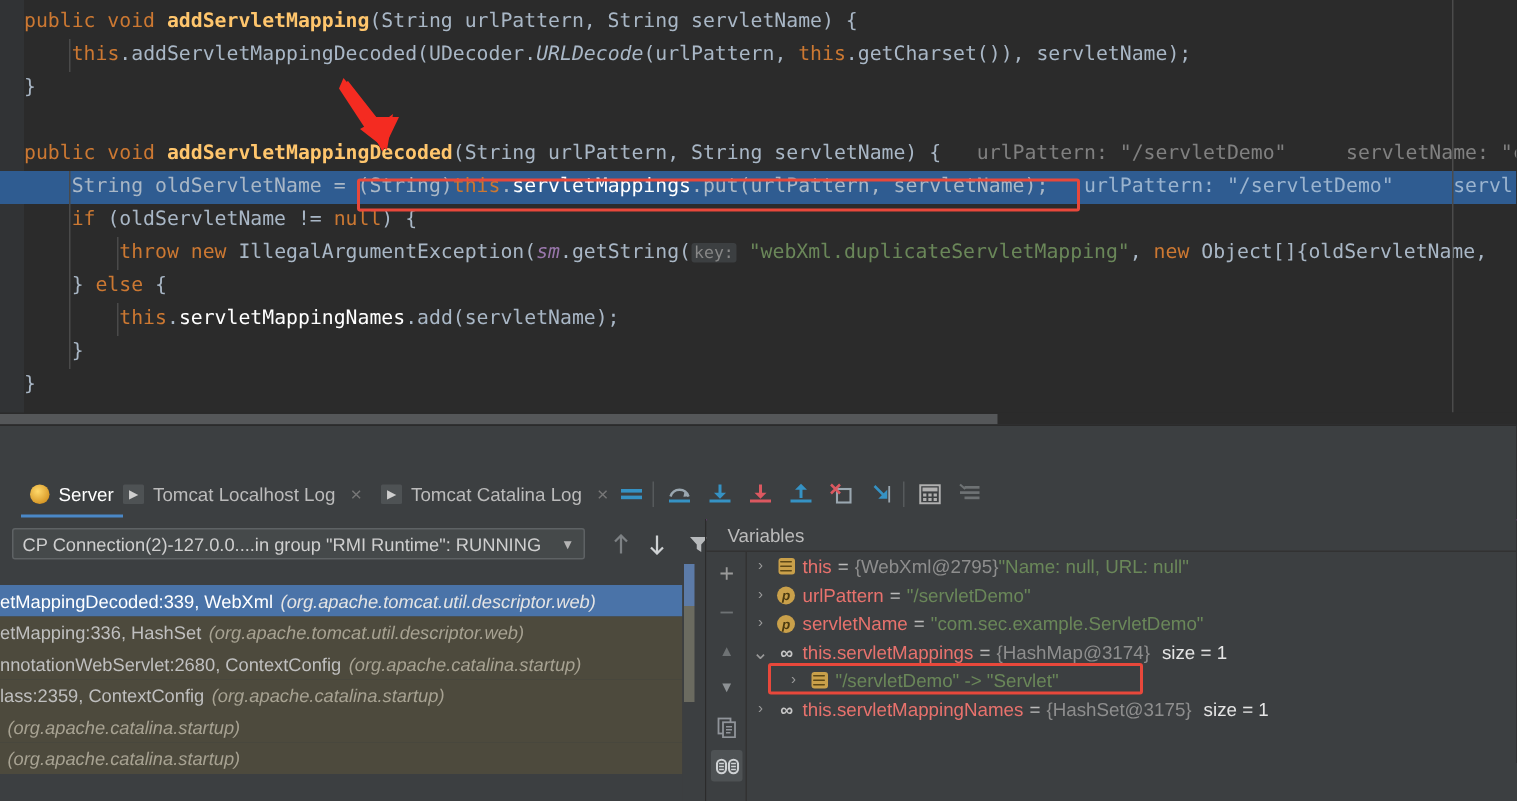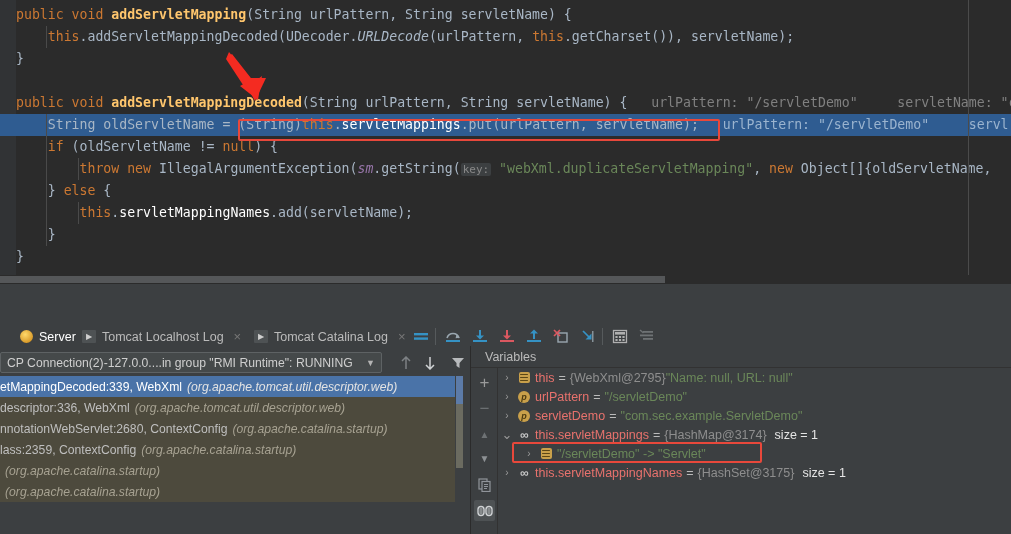--- a/index.html
+++ b/index.html
@@ -64,21 +64,21 @@
   .ed-marker{position:absolute;left:968px;top:0;width:1px;height:275px;background:#4b4b4b;}
 
   
   .tw{
     position:absolute;left:0;top:283px;width:1011px;height:251px;
     background:#3c3f41;
   }
   .tw-top-sep{position:absolute;left:0;top:0;width:1011px;height:1px;background:#2b2b2b;}
 
   .tabbar{
-    position:absolute;left:0;top:38px;width:1011px;height:32px;
+    position:absolute;left:0;top:31px;width:1011px;height:32px;
     background:#3c3f41;
     border-bottom:1px solid #d946ef;
   }
   .tab{
     position:absolute;top:0;height:31px;display:flex;align-items:center;gap:6px;
     padding:0 6px;color:#bbbbbb;font-size:12.5px;cursor:default;
   }
   .tab.sel{ color:#ffffff; }
   .tab.sel::after{
     content:"";position:absolute;left:0;right:0;bottom:0;height:2px;background:#4a88c7;
@@ -141,36 +141,36 @@
     font-size:9px;font-weight:bold;display:flex;align-items:center;justify-content:center;font-style:italic;
   }
   .icon-oo{color:#c6c6c6;font-size:12px;letter-spacing:-1px;font-weight:bold;}
   .vname{color:#e8726d;}
   .veq{color:#bbbbbb;margin:0 4px;}
   .vtype{color:#8e8e8e;}
   .vstr{color:#6a8759;}
   .vsize{color:#e5e5e5;margin-left:8px;}
 
   
-  .thread-row{position:absolute;left:8px;top:4px;width:470px;height:24px;padding-left:33px;}
+  .thread-row{position:absolute;left:16px;top:4px;width:470px;height:24px;padding-left:33px;}
   .thread-select{
     position:absolute;left:-8px;top:2px;width:382px;height:21px;
     background:#45494a;border:1px solid #5e6264;border-radius:2px;
     display:flex;align-items:center;padding:0 6px;box-sizing:border-box;
     color:#cfcfcf;font-size:12.2px;white-space:nowrap;overflow:hidden;
   }
   .thread-select .caret{margin-left:auto;color:#b4b4b4;font-size:9px;}
   .fr-btn{position:absolute;top:3px;width:20px;height:19px;display:flex;align-items:center;justify-content:center;}
 
   .framelist{
     position:absolute;left:0;top:30px;width:455px;height:158px;overflow:hidden;
     font-size:12.2px;
   }
   .frow{height:21px;display:flex;align-items:center;white-space:nowrap;padding-left:0px;color:#bfbfbf;}
-  .frow.sel{background:#4a73a8;color:#ffffff;}
+  .frow.sel{background:#4a73a8;color:#ffffff;margin-top:14px;}
   .frow.ctx{background:#4d4a3d;}
   .fpkg{font-style:italic;color:#a0a0a0;margin-left:5px;}
   .frow.sel .fpkg{color:#e3e3e3;}
   .frow.ctx .fpkg{color:#a7a292;}
   .fr-scroll{
     position:absolute;left:455px;top:30px;width:9px;height:158px;background:#3c3f41;
   }
   .fr-scroll .thumb{position:absolute;left:1px;top:0px;width:7px;height:64px;background:#6b6b60;}
   .fr-scroll .thumb2{position:absolute;left:1px;top:0px;width:7px;height:28px;background:#5c7ba8;}
   .fr-right-strip{position:absolute;left:464px;top:30px;width:6px;height:158px;background:#3c3f41;}
@@ -316,21 +316,21 @@
             </svg>
         </div>
       </div>
 
       <div class="framelist" id="frames-root">
           <div class="frow sel">
             <span>etMappingDecoded:339, WebXml</span>
             <span class="fpkg">(org.apache.tomcat.util.descriptor.web)</span>
           </div>
           <div class="frow ctx">
-            <span>descriptor:336, WebXml</span>
+            <span>etMapping:336, HashSet</span>
             <span class="fpkg">(org.apache.tomcat.util.descriptor.web)</span>
           </div>
           <div class="frow ctx">
             <span>nnotationWebServlet:2680, ContextConfig</span>
             <span class="fpkg">(org.apache.catalina.startup)</span>
           </div>
           <div class="frow ctx">
             <span>lass:2359, ContextConfig</span>
             <span class="fpkg">(org.apache.catalina.startup)</span>
           </div>
@@ -405,21 +405,21 @@
             </span>
             <span class="vname">urlPattern</span>
             <span class="veq">=</span>
             <span class="vstr">"/servletDemo"</span>
           </div>
           <div class="vrow" style="padding-left: 0px;">
             <span class="chev">›</span>
             <span class="vicon">
               <span class="icon-p">p</span>
             </span>
-            <span class="vname">servletDemo</span>
+            <span class="vname">servletName</span>
             <span class="veq">=</span>
             <span class="vstr">"com.sec.example.ServletDemo"</span>
           </div>
           <div class="vrow" style="padding-left: 0px;">
             <span class="chev" style="font-size: 13px; line-height: 8px;">⌄</span>
             <span class="vicon">
               <span class="icon-oo">∞</span>
             </span>
             <span class="vname">this.servletMappings</span>
             <span class="veq">=</span>

